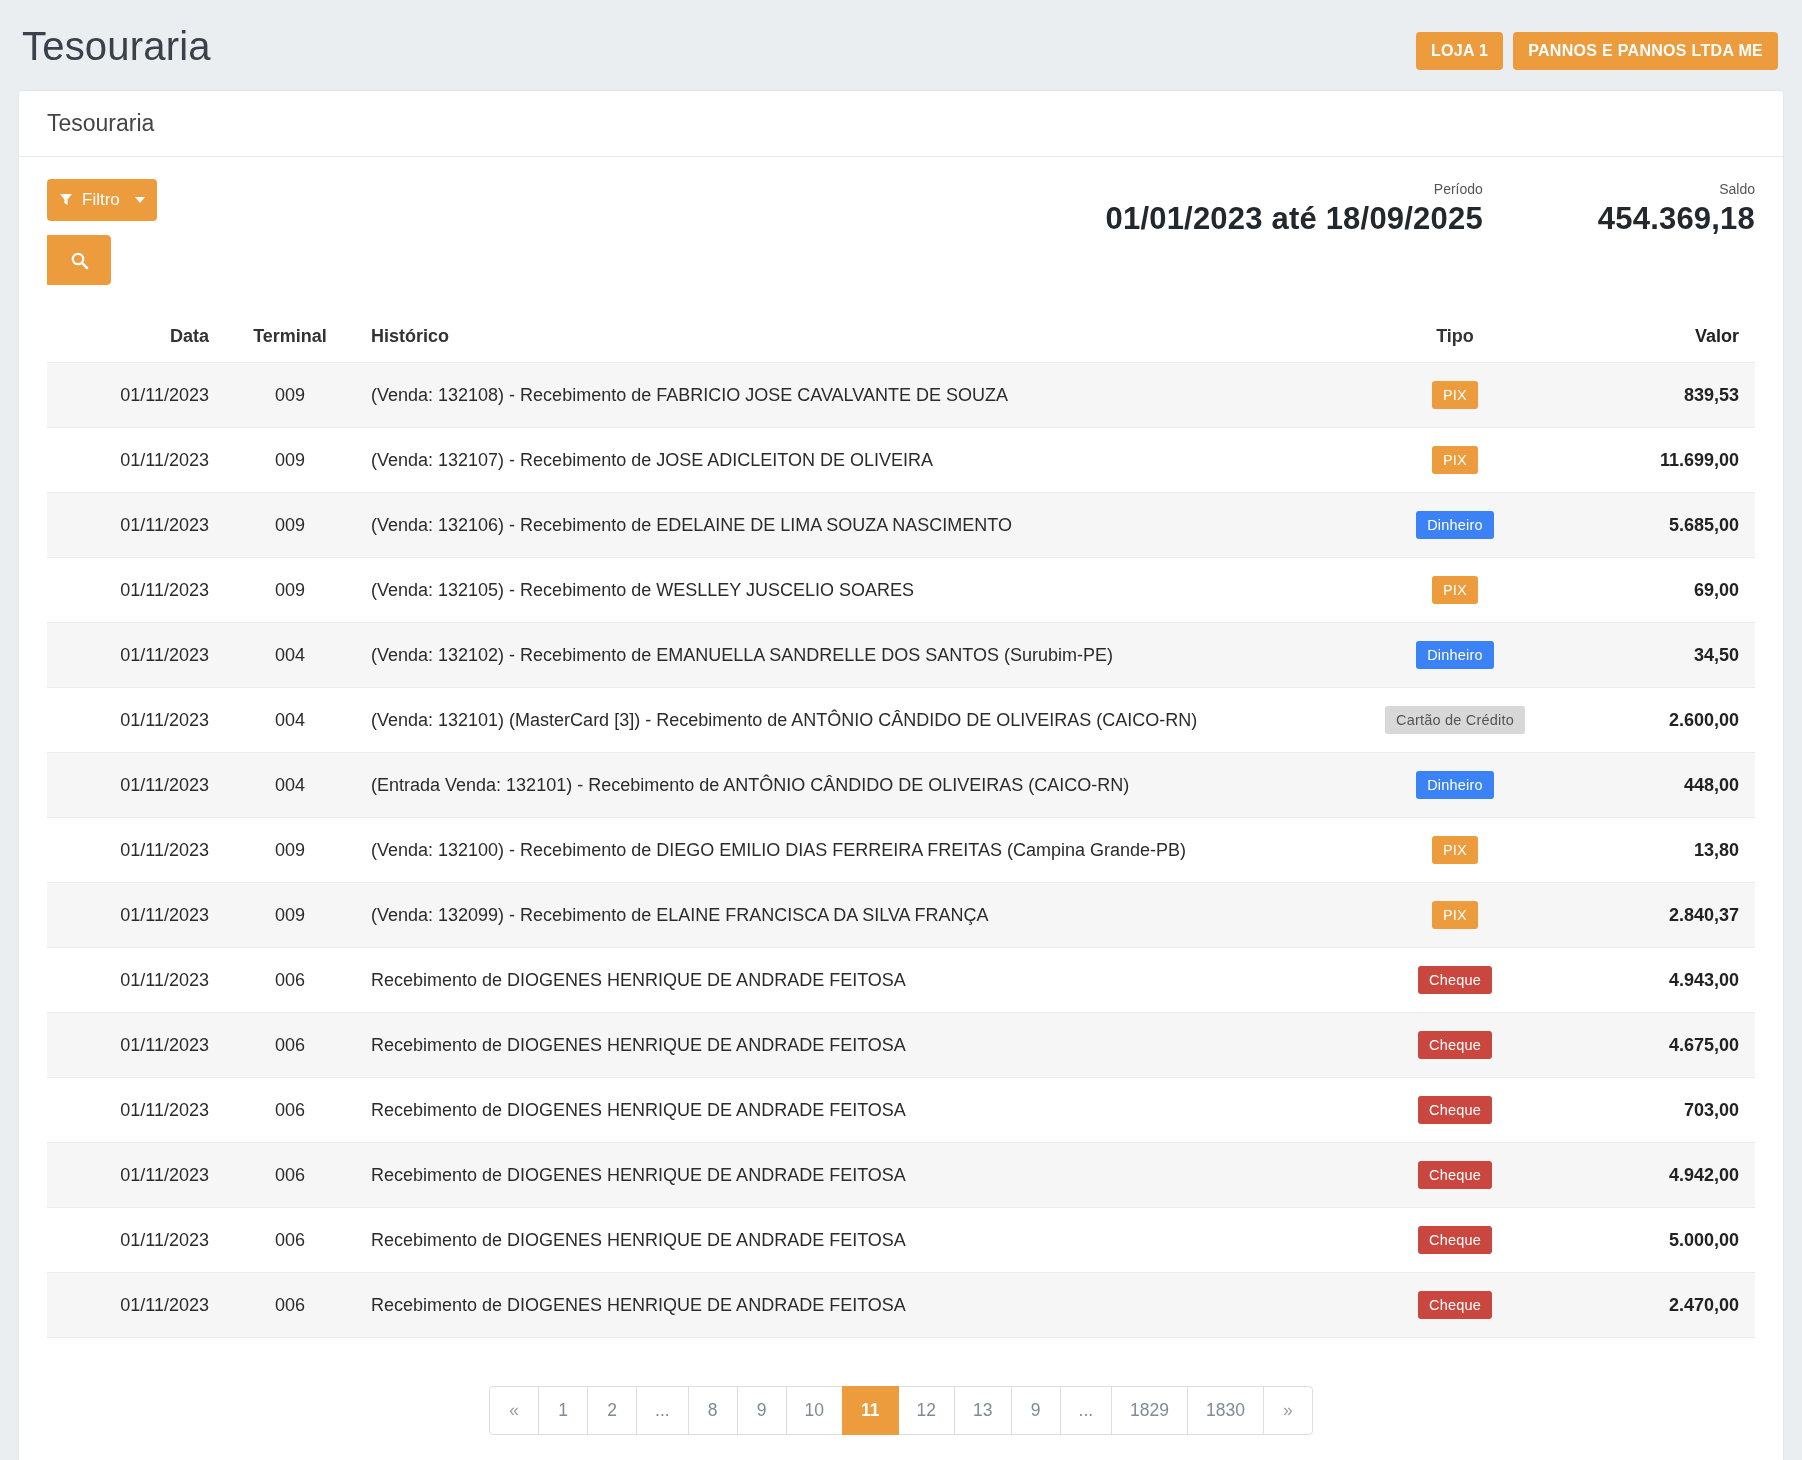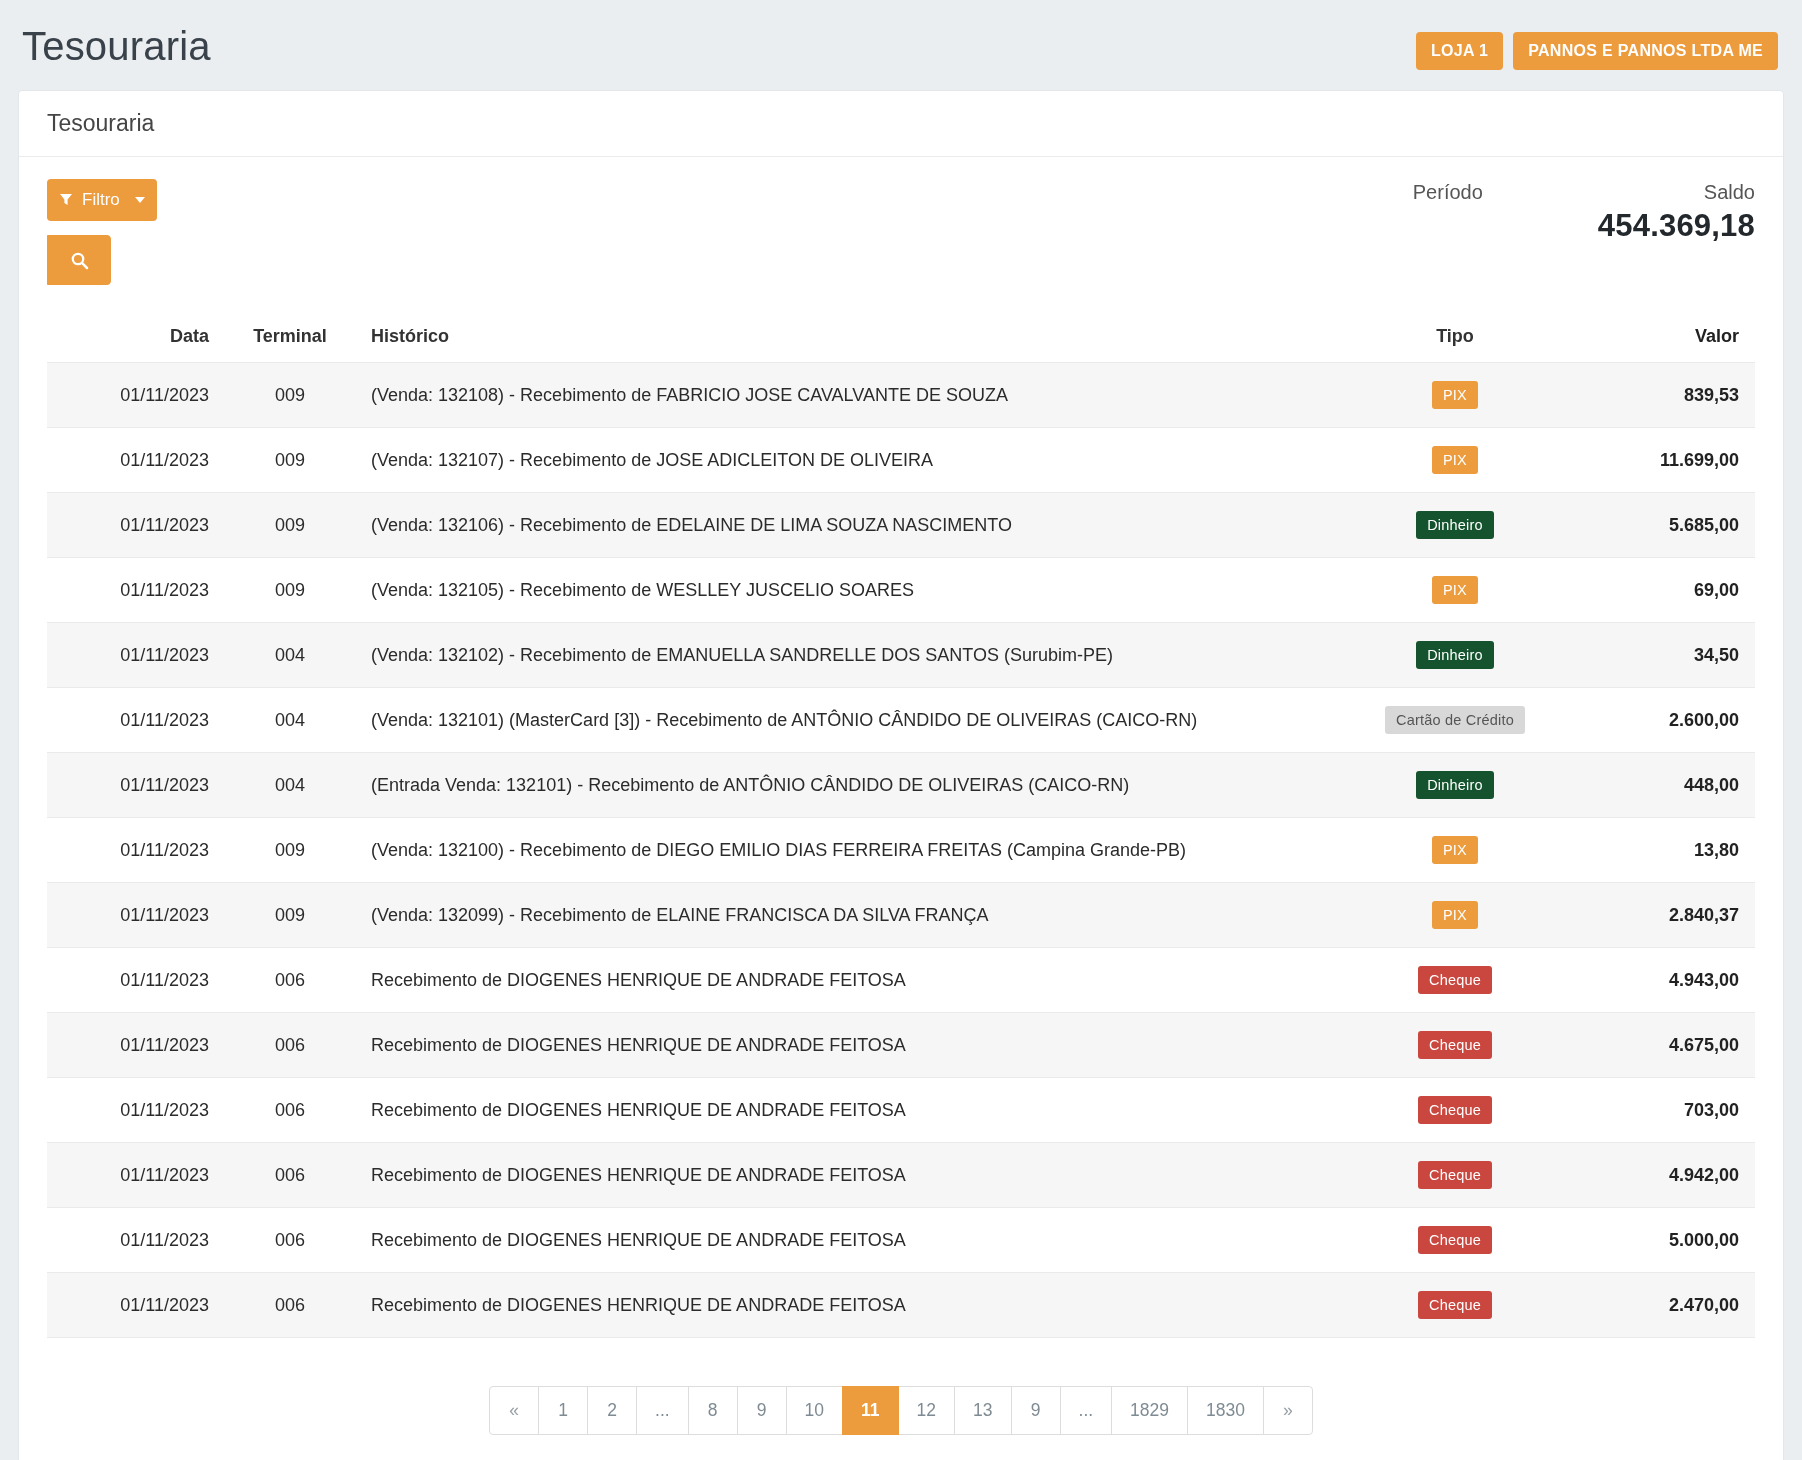--- a/index.html
+++ b/index.html
@@ -42,42 +42,42 @@
     border-radius: 4px 0 0 4px; padding: 0 15px; font-size: 18px; color: #444;
     font-family: "Liberation Sans", sans-serif; outline: none;
   }
   .search-input::placeholder { color: #9aa0a6; }
   .search-btn {
     width: 64px; height: 50px; background: #ec9b3d; border: 1px solid #ec9b3d;
     border-radius: 0 4px 4px 0; cursor: pointer; display: flex; align-items: center; justify-content: center;
   }
 
   .stats { display: flex; gap: 115px; text-align: right; padding-top: 2px; }
-  .stat-label { font-size: 20px; color: #555; }
+  .stat-label { font-size: 14px; color: #555; }
   .stat-value { font-size: 31px; font-weight: bold; color: #23282d; margin-top: 4px; letter-spacing: .2px; }
 
   
   table { width: 100%; border-collapse: collapse; margin-top: 28px; font-size: 18px; }
   th { text-align: left; font-weight: bold; color: #333; padding: 13px 16px 15px; font-size: 18px; }
   td { padding: 18px 16px; border-top: 1px solid #eaeaea; color: #2b2b2b; }
   tbody tr:last-child td { border-bottom: 1px solid #eaeaea; }
   tbody tr:nth-child(odd) td { background: #f6f6f6; }
   .col-data { width: 178px; text-align: right; }
   .col-terminal { width: 130px; text-align: center; }
   th.col-terminal { text-align: center; }
   .col-tipo { width: 260px; text-align: center; }
   .col-valor { width: 170px; text-align: right; font-weight: bold; color: #222; }
   th.col-valor { font-weight: bold; }
 
   .badge {
     display: inline-block; font-size: 14.5px; font-weight: normal; color: #fff;
     padding: 6px 11px; border-radius: 3px; letter-spacing: .2px; white-space: nowrap;
   }
   .badge-pix { background: #ec9b3d; }
-  .badge-dinheiro { background: #14532d; }
+  .badge-dinheiro { background: #3b82f6; }
   .badge-cartao { background: #d8d8d8; color: #555; }
   .badge-cheque { background: #c9473f; }
 
   
   .pagination { display: flex; justify-content: center; margin: 48px 0 70px; }
   .page-btn {
     background: #fff; border: 1px solid #ddd; color: #7f8b93;
     font-size: 17.5px; padding: 13px 18px; margin-left: -1px; cursor: pointer; min-width: 50px;
     font-family: "Liberation Sans", sans-serif;
   }
@@ -124,20 +124,21 @@
                   <line x1="12.2" y1="12.2" x2="17" y2="17" stroke="#fff" stroke-width="2.5" stroke-linecap="round"></line>
                 </svg>
               </span>
             </button>
           </div>
         </div>
 
         <div class="stats">
           <div class="stat">
             <div class="stat-label">Período</div>
+            <div class="stat-value">01/01/2023 até 18/09/2025</div>
           </div>
           <div class="stat">
             <div class="stat-label">Saldo</div>
             <div class="stat-value">454.369,18</div>
           </div>
         </div>
       </div>
 
       <table>
         <thead>

